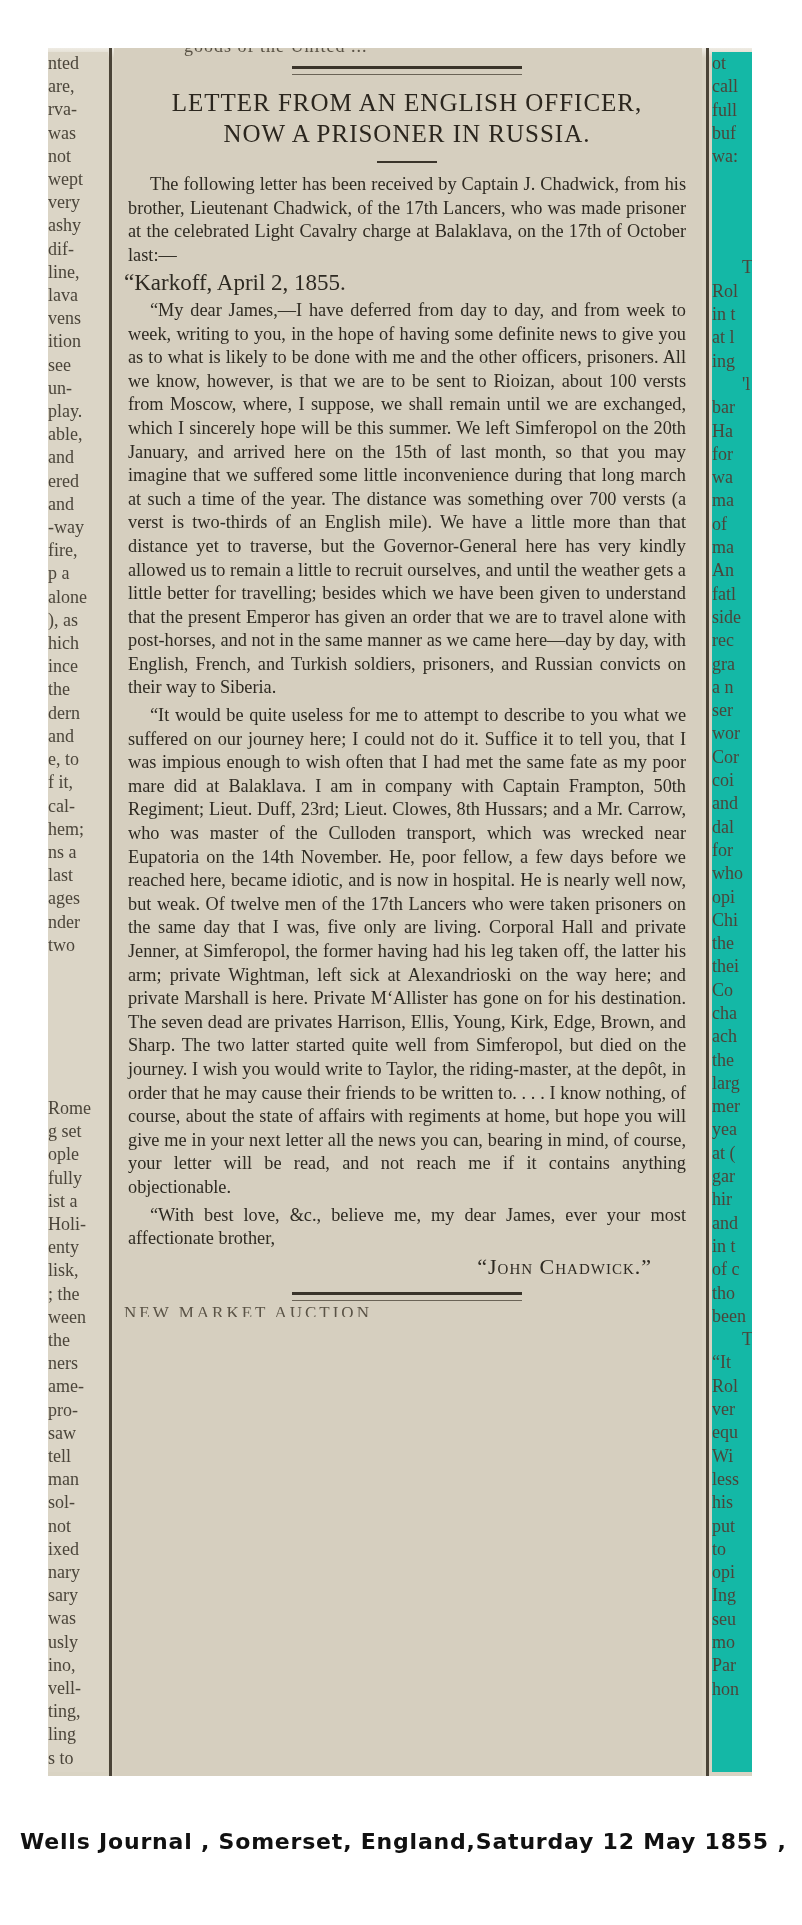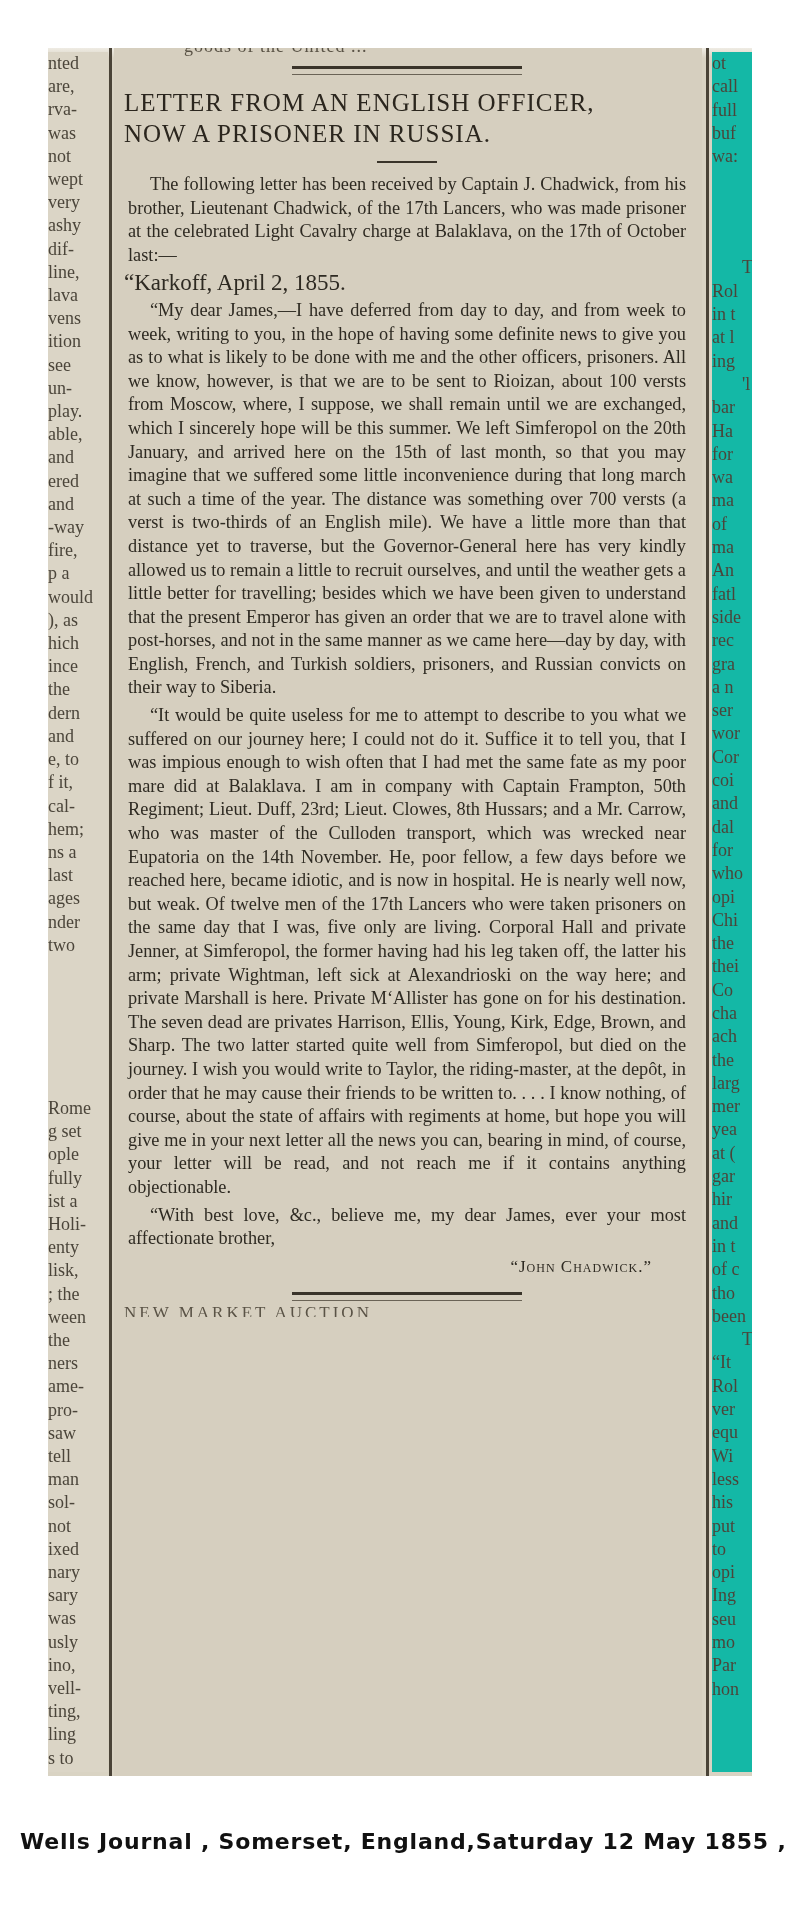--- a/index.html
+++ b/index.html
@@ -26,27 +26,27 @@
   }
   .col-right .gap { height:88px; }
   .col-right .ind { padding-left:30px; }
   .main {
     position:absolute; left:66px; top:0; width:588px; height:1728px;
     background:#d6cfbf; box-sizing:border-box; padding:0 12px 0 10px;
   }
   .prev-text { position:absolute; left:70px; top:-12px; font-size:18px; color:#5a5346; letter-spacing:1px; }
   .dbl-rule { margin:14px auto 0; width:230px; height:5px; border-top:3px solid #3a342a; border-bottom:1px solid #6a6356; }
   .headline {
-    font-size:25px; line-height:31px; letter-spacing:1px;
+    text-align:center; font-size:25px; line-height:31px; letter-spacing:1px;
     margin-top:12px; color:#2b261e; font-weight:normal;
   }
   .short-rule { width:60px; height:2px; background:#3a342a; margin:12px auto 10px; }
   .para { font-size:18.3px; line-height:23.6px; text-align:justify; margin:4px; text-indent:22px; color:#2e2a22; }
   .dateline { text-align:left; font-size:23px; line-height:23.6px; padding-right:22px; }
-  .signature { text-align:right; font-size:17px; line-height:23.6px; padding-right:38px; font-variant:small-caps; letter-spacing:1px; }
+  .signature { text-align:right; font-size:22px; line-height:23.6px; padding-right:38px; font-variant:small-caps; letter-spacing:1px; }
   .bottom-rule { margin:14px auto 0; width:230px; height:5px; border-top:3px solid #3a342a; border-bottom:1px solid #6a6356; }
   .next-head { text-align:left; font-size:17px; color:#5a5346; margin-top:2px; letter-spacing:3px; height:14px; overflow:hidden; }
   .caption {
     position:absolute; left:20px; top:1829px; width:782px; white-space:nowrap;
     font-family:"DejaVu Sans","Liberation Sans",sans-serif; font-weight:bold;
     font-size:22px; color:#111; letter-spacing:0.8px;
   }
 </style>
 </head>
 <body>
@@ -72,21 +72,21 @@
         <div>see</div>
         <div>un-</div>
         <div>play.</div>
         <div>able,</div>
         <div>and</div>
         <div>ered</div>
         <div>and</div>
         <div>-way</div>
         <div>fire,</div>
         <div>p  a</div>
-        <div>would</div>
+        <div>alone</div>
         <div>), as</div>
         <div>hich</div>
         <div>ince</div>
         <div>the</div>
         <div>dern</div>
         <div>and</div>
         <div>e, to</div>
         <div>f it,</div>
         <div>cal-</div>
         <div>hem;</div>

